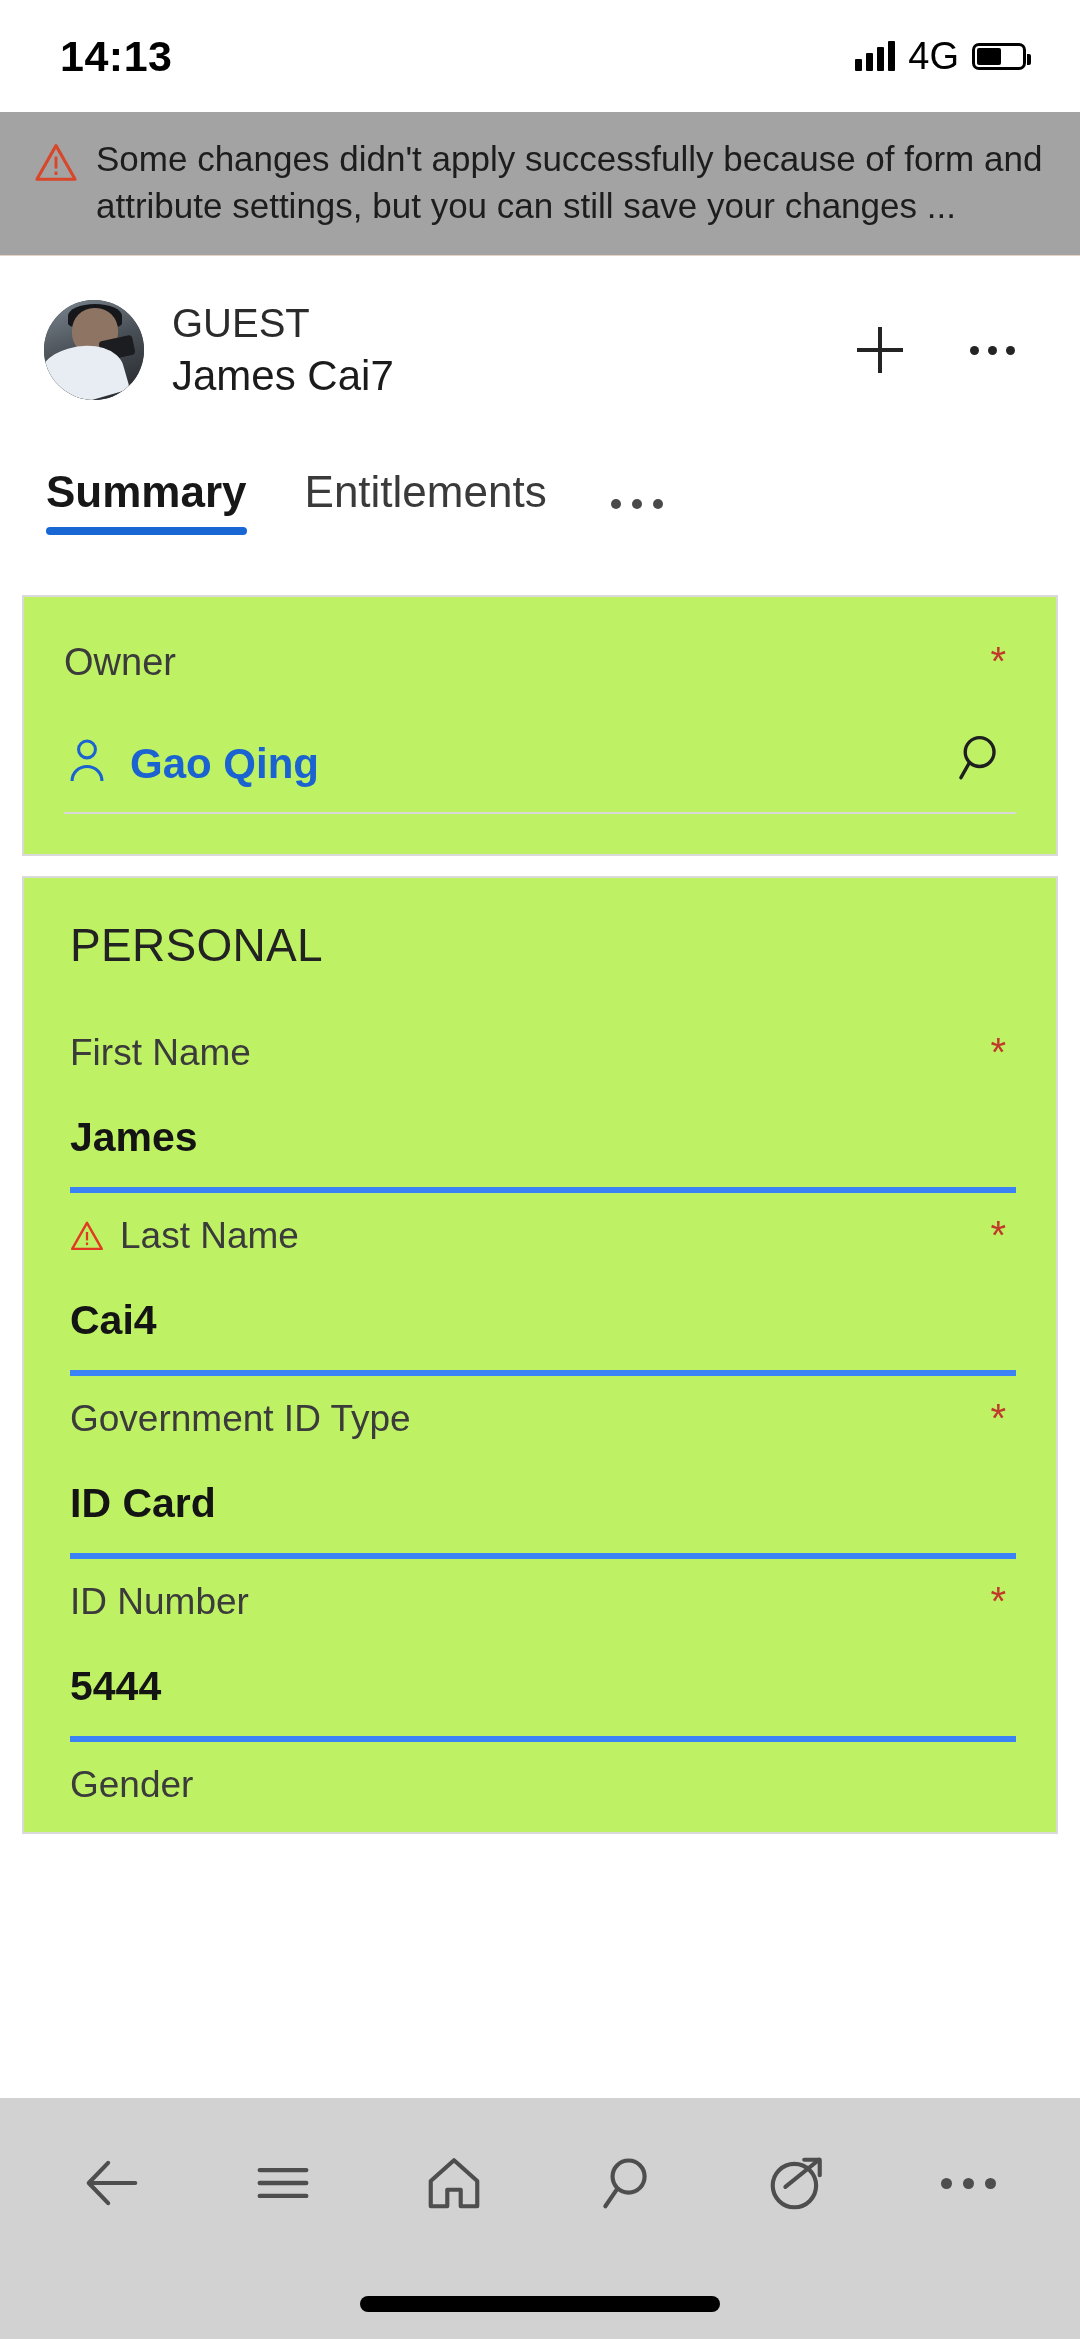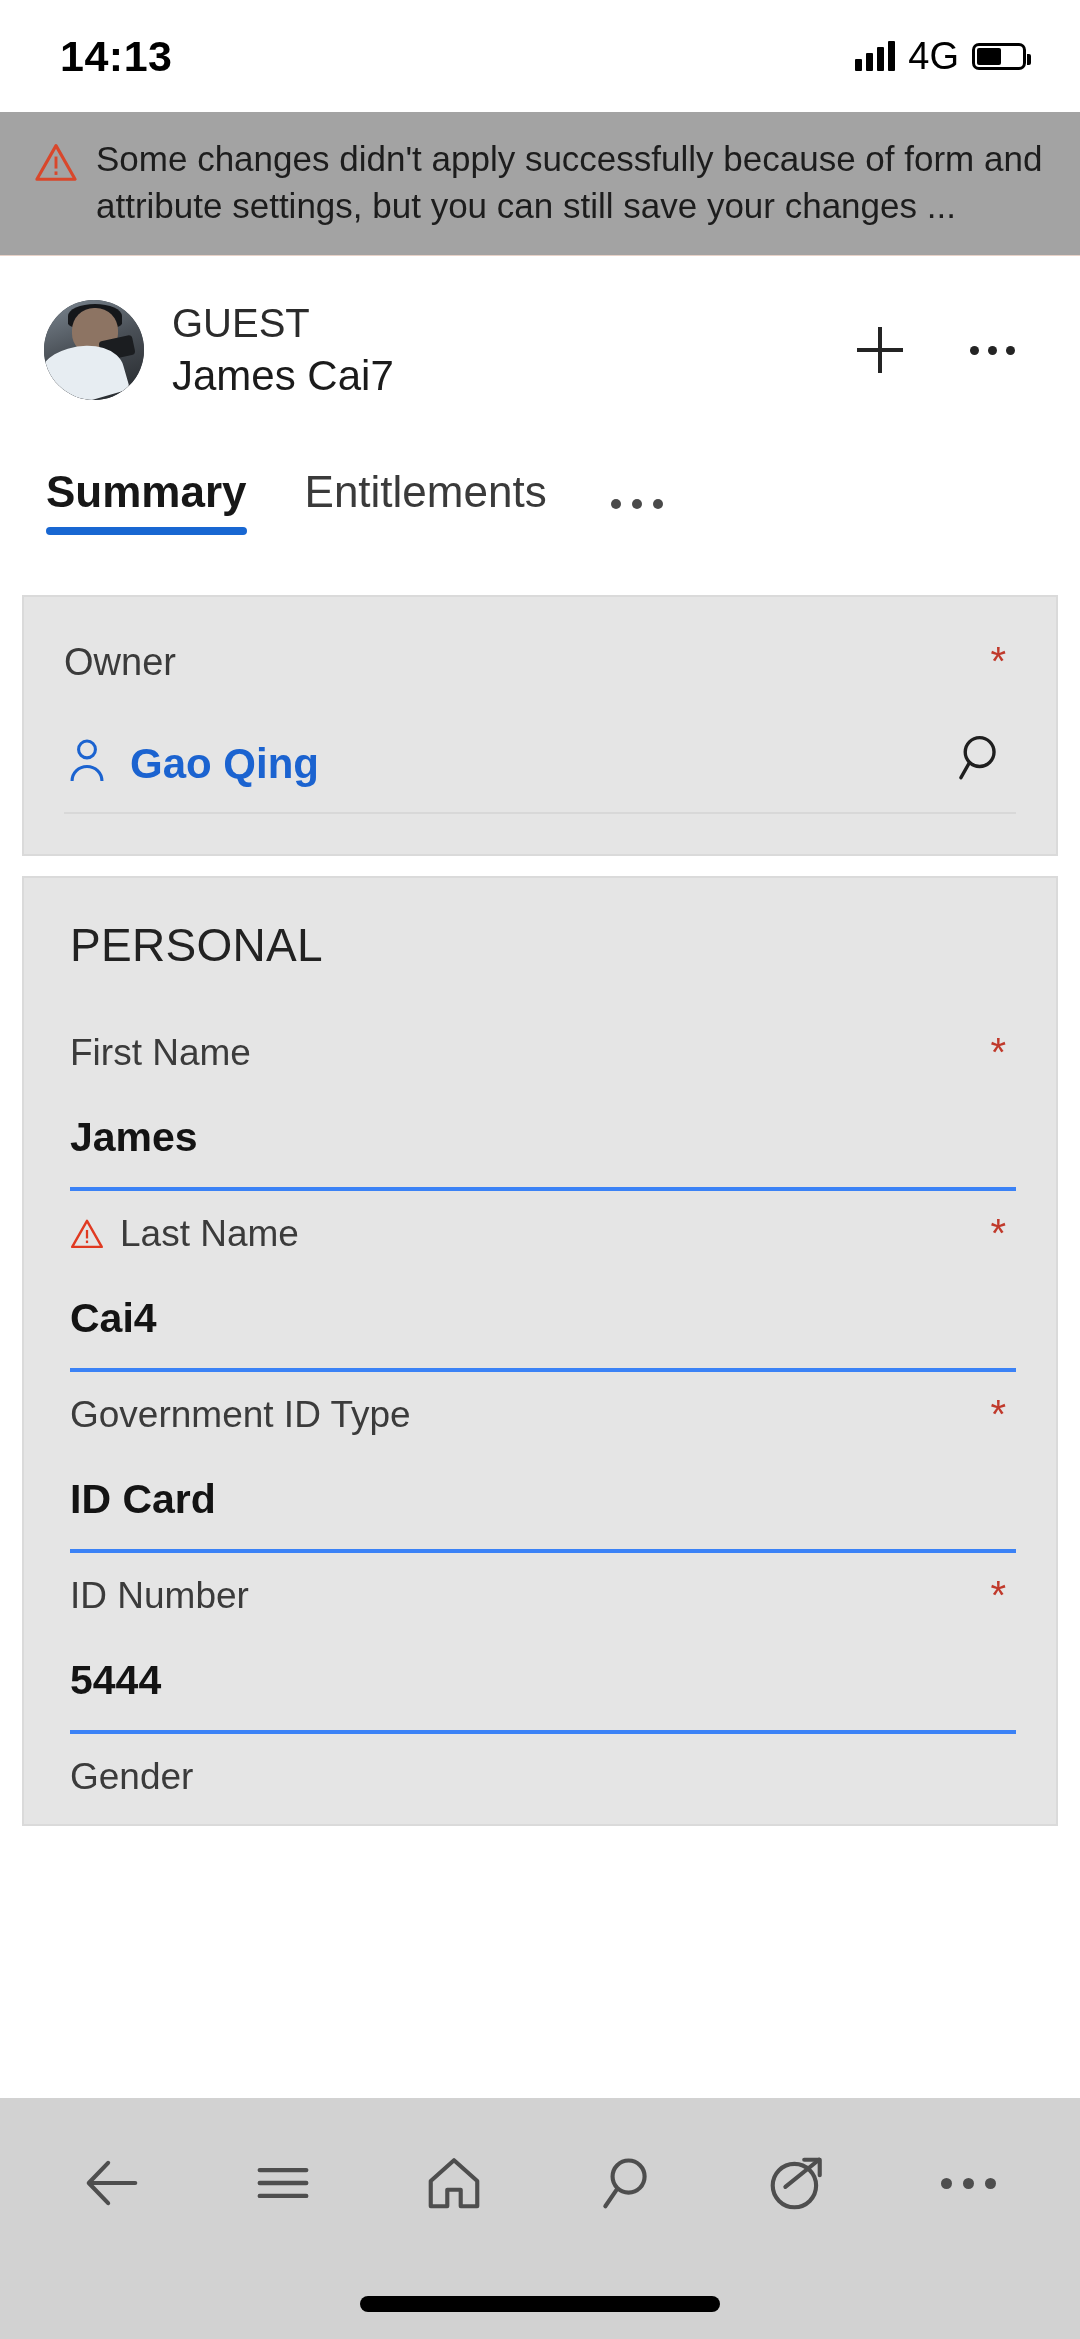--- a/index.html
+++ b/index.html
@@ -66,38 +66,38 @@
   .tabs { display:flex; align-items:flex-end; padding: 34px 0 0 46px; flex:0 0 auto; gap:0; }
   .tab { position:relative; padding: 0 0 26px 0; margin-right:58px; }
   .tab-label { font-size: 44px; color:#3a3a3a; }
   .tab.active .tab-label { color:#171717; font-weight:700; }
   .tab.active .tab-underline { position:absolute; left:0; right:0; bottom:8px; height:8px; background:#1867d2; border-radius:4px; }
   .tab-overflow { padding-bottom: 34px; display:flex; gap:11px; align-items:center; margin-left:6px; }
   .tab-overflow span { width:10px; height:10px; border-radius:50%; background:#4a4a4a; }
 
   
   .form-body { flex:1 1 auto; padding: 52px 22px 0 22px; overflow:hidden; position:relative; }
-  .card { border:2px solid #dadada; background:#e5e5e5; margin-bottom: 20px; }
+  .card { border:2px solid #dadada; background:#bef264; margin-bottom: 20px; }
 
   .card-owner { padding: 44px 40px 40px 40px; }
   .field-label-row { display:flex; align-items:flex-start; justify-content:space-between; }
   .field-label { font-size: 38px; color:#3b3b3b; display:flex; align-items:center; gap:14px; }
   .req-star { color:#c0392b; font-size: 40px; line-height: 1; padding-right: 10px; }
   .owner-value-row {
     display:flex; align-items:flex-end; margin-top: 46px; padding-bottom: 24px;
     border-bottom: 2px solid #d8d8d8;
   }
   .person-icon { flex:0 0 auto; margin-right: 20px; }
   .owner-name { font-size: 42px; font-weight:700; color:#1b63d0; }
   .search-icon-btn { margin-left:auto; padding-right: 6px; }
 
   .card-personal { padding: 40px 0 0 0; }
   .section-title { font-size: 46px; color:#222; padding: 0 0 38px 46px; letter-spacing:.3px; }
   .field-row { padding: 0 40px 0 46px; }
-  .field-row .inner { padding: 22px 0 26px 0; border-bottom: 4px solid #3b82f6; }
+  .field-row .inner { padding: 22px 0 26px 0; border-bottom: 6px solid #3b82f6; }
   .field-row:last-child .inner { border-bottom:none; }
   .frow-label { font-size: 37px; color:#3b3b3b; display:flex; align-items:center; }
   .frow-label .lbl-warn { margin-right: 16px; display:flex; }
   .frow-right { margin-left:auto; }
   .frow-value { font-size: 41px; font-weight:700; color:#141414; margin-top: 40px; }
   .label-line { display:flex; align-items:flex-start; }
 
   
   .bottom-bar {
     position:absolute; left:0; right:0; bottom:0; height:241px;

